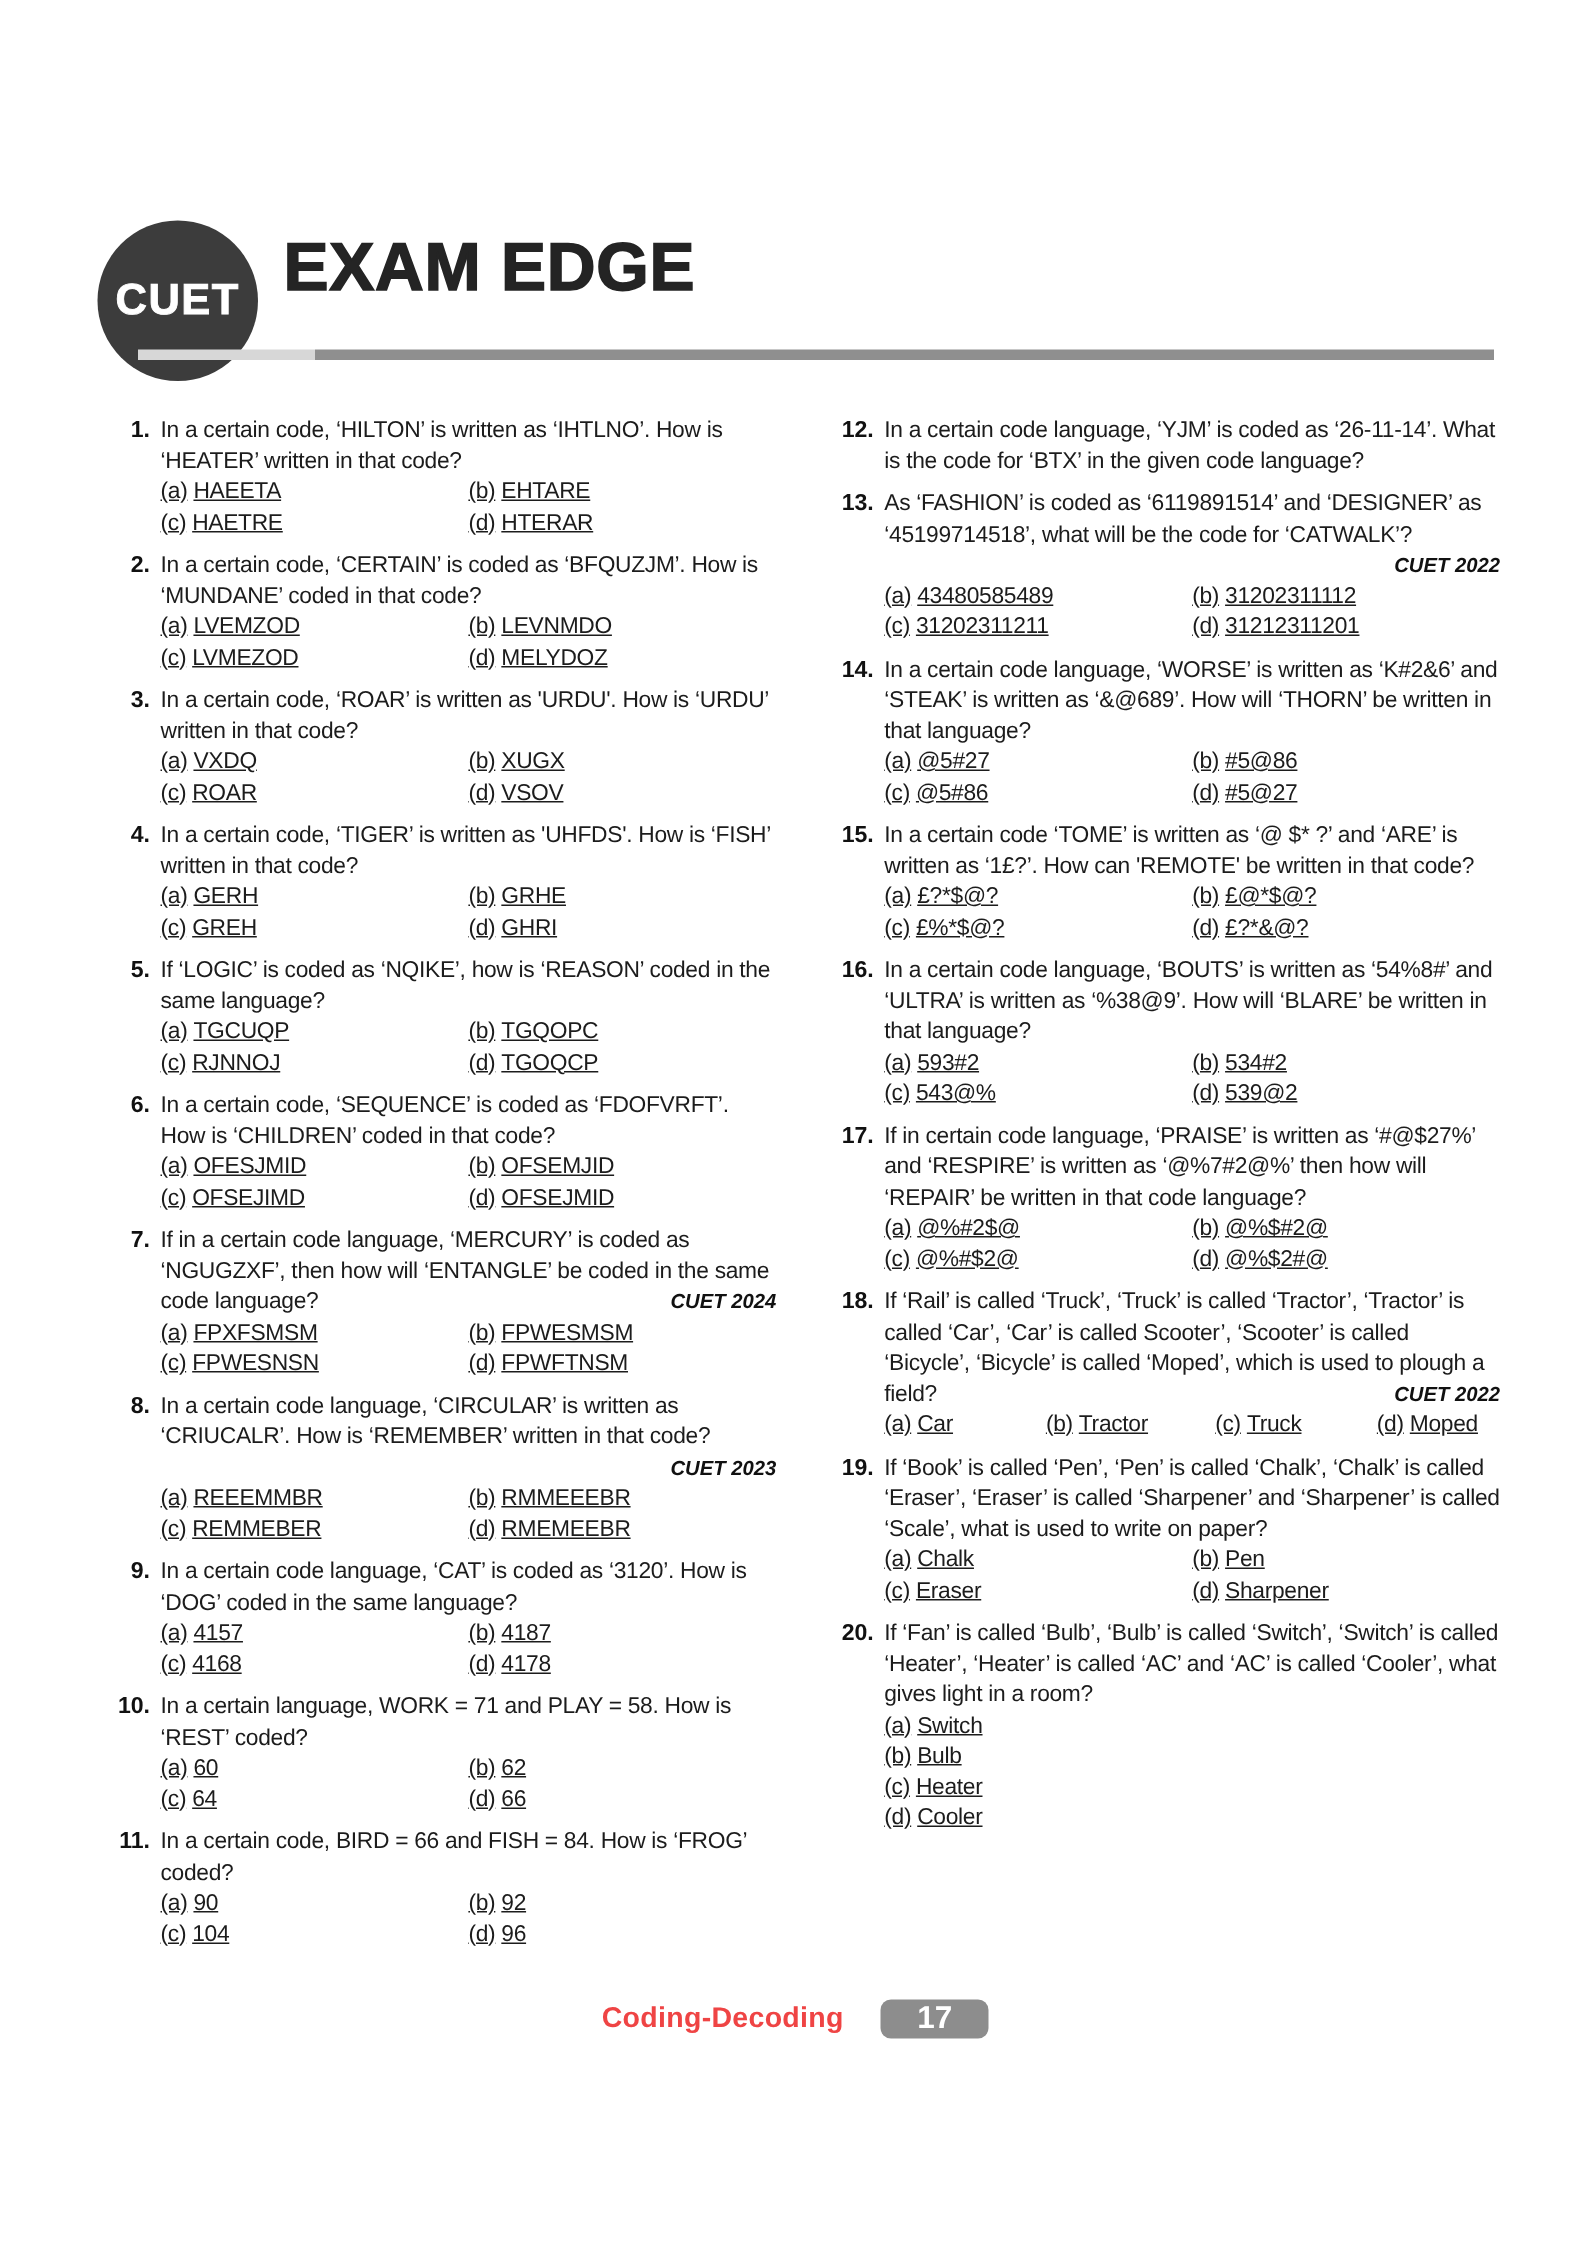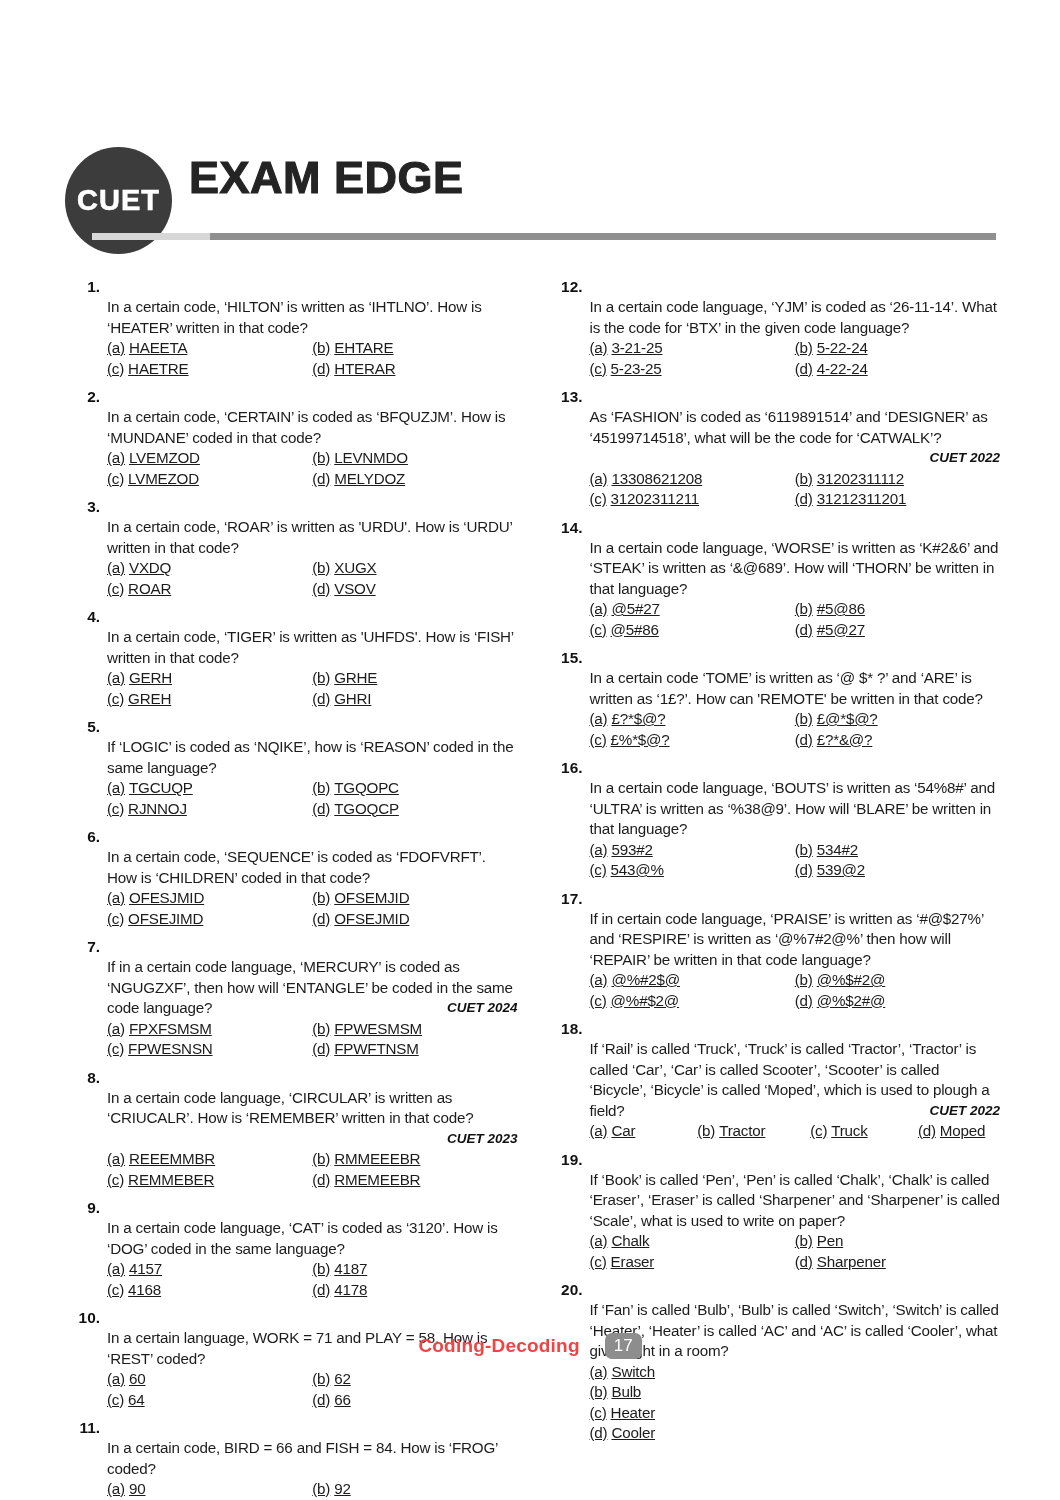--- a/index.html
+++ b/index.html
@@ -33,21 +33,21 @@
     position:absolute; left:72px; top:277px; width:928px;
     display:flex; gap:37px;
   }
   .col { flex:1; min-width:0; }
 
   .question { display:flex; margin-bottom:8px; }
   .q-num {
     flex:none; width:28px; text-align:right; font-weight:700;
     font-size:15.4px; line-height:20.5px; color:#111;
   }
-  .q-body { flex:1; min-width:0; margin-left:7px;margin-top:20px; }
+  .q-body { flex:1; min-width:0; margin-left:7px; }
   .q-text {
     font-size:15.2px; line-height:20.5px; letter-spacing:-0.2px;
     display:flow-root; color:#1c1c1c;
   }
   .q-tag {
     float:right; font-weight:700; font-style:italic; font-size:13.5px;
     line-height:20.5px; letter-spacing:0; color:#111;
   }
   .q-options { display:grid; grid-template-columns:1fr 1fr;text-decoration:underline; }
   .q-options.layout-four { grid-template-columns:1.05fr 1.1fr 1.05fr 0.8fr; }
@@ -55,22 +55,22 @@
   .opt { font-size:15.2px; line-height:20.5px; letter-spacing:-0.2px; white-space:nowrap; }
   .opt-label { margin-right:4px; }
 
   
   .footer {
     position:absolute; left:0; top:1333px; width:100%;
     display:flex; justify-content:center; align-items:center; gap:25px;
   }
   .footer-text { font-weight:700; font-size:19px; color:#ef4444; letter-spacing:0.2px; }
   .page-badge {
-    background:#8d8d8d; color:#ffffff; font-weight:400; font-size:17px;
-    border-radius:7px; padding:2px 9px; line-height:22px;
+    background:#8d8d8d; color:#ffffff; font-weight:700; font-size:21px;
+    border-radius:7px; padding:2px 24px; line-height:22px;
   }
 </style>
 </head>
 <body>
 
 <div class="page">
 
   <div class="logo-circle" style="background: rgb(60, 60, 60);">
     <span class="logo-text">CUET</span>
   </div>
@@ -221,35 +221,29 @@
               <div class="opt"><span class="opt-label">(d)</span><span class="opt-value">96</span></div>
             </div>
     </div>
   </div>
 </div>
     <div class="col">
   <div class="question">
     <div class="q-num">12.</div>
     <div class="q-body">
       <div class="q-text">In a certain code language, ‘YJM’ is coded as ‘26-11-14’. What is the code for ‘BTX’ in the given code language?</div>
-      <div class="q-options layout-two">
-              <div class="opt"><span class="opt-label">(a)</span><span class="opt-value">3-21-25</span></div>
-              <div class="opt"><span class="opt-label">(b)</span><span class="opt-value">5-22-24</span></div>
-              <div class="opt"><span class="opt-label">(c)</span><span class="opt-value">5-23-25</span></div>
-              <div class="opt"><span class="opt-label">(d)</span><span class="opt-value">4-22-24</span></div>
-            </div>
     </div>
   </div>
 
   <div class="question">
     <div class="q-num">13.</div>
     <div class="q-body">
       <div class="q-text">As ‘FASHION’ is coded as ‘6119891514’ and ‘DESIGNER’ as ‘45199714518’, what will be the code for ‘CATWALK’?<span class="q-tag">CUET 2022</span></div>
       <div class="q-options layout-two">
-              <div class="opt"><span class="opt-label">(a)</span><span class="opt-value">13308621208</span></div>
+              <div class="opt"><span class="opt-label">(a)</span><span class="opt-value">43480585489</span></div>
               <div class="opt"><span class="opt-label">(b)</span><span class="opt-value">31202311112</span></div>
               <div class="opt"><span class="opt-label">(c)</span><span class="opt-value">31202311211</span></div>
               <div class="opt"><span class="opt-label">(d)</span><span class="opt-value">31212311201</span></div>
             </div>
     </div>
   </div>
 
   <div class="question">
     <div class="q-num">14.</div>
     <div class="q-body">

